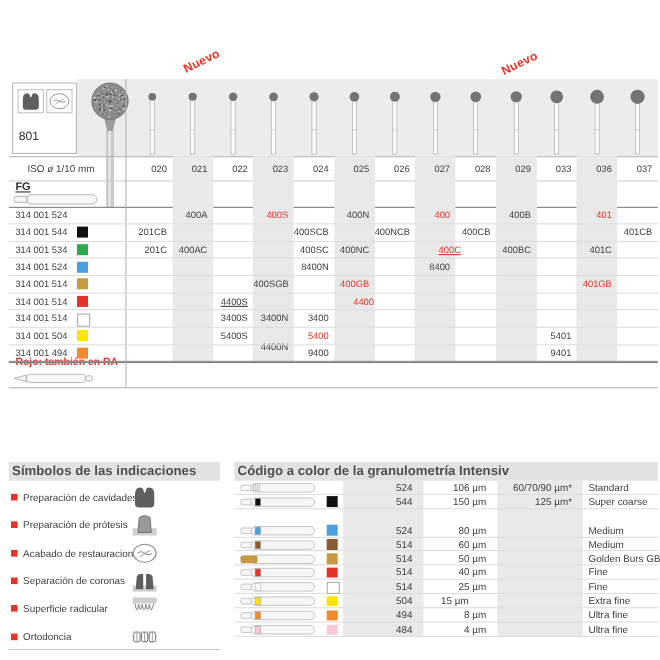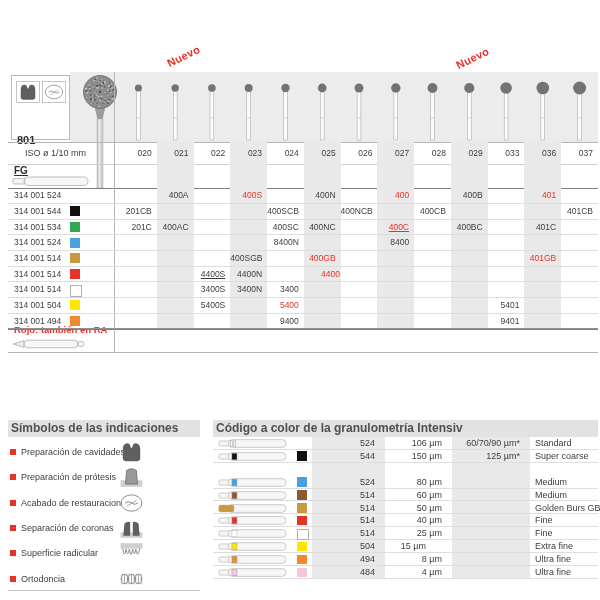--- a/index.html
+++ b/index.html
@@ -7,21 +7,21 @@
         font-family:"Liberation Sans",sans-serif;color:#3d3d3d;}
   
   #toptable{position:absolute;left:8px;top:62px;width:590px;height:292px;}
   .banner{position:absolute;left:62px;top:10px;width:528px;height:70px;background:#ececec;}
   #bannerburs{position:absolute;left:62px;top:10px;width:528px;height:70px;}
   #bigbur{position:absolute;left:70px;top:0px;width:44px;height:126px;}
   .infobox{position:absolute;left:3px;top:13px;width:57px;height:63px;background:#fff;border:1px solid #b9b9b9;}
   .ibox{position:absolute;top:5px;width:22px;height:20px;background:#fff;border:1px solid #c4c4c4;}
   .ibox svg{width:100%;height:100%;}
   #hicon0{left:4px;} #hicon1{left:30px;}
-  .model{position:absolute;left:5px;top:42px;font-size:11px;font-weight:bold;color:#2e2e2e;margin-top:16px;}
+  .model{position:absolute;left:5px;top:42px;font-size:11px;font-weight:normal;color:#2e2e2e;}
   .nuevo{position:absolute;font-size:11px;font-weight:bold;color:#e6332a;transform:rotate(-26deg);letter-spacing:.3px;}
   #nuevo1{left:158px;top:-12px;} #nuevo2{left:447px;top:-10px;}
   .shade{position:absolute;top:80px;height:187px;background:#e9e9e9;}
   .isolabel{position:absolute;left:17px;top:80px;height:22px;line-height:22px;font-size:9px;}
   .scell{position:absolute;top:80px;height:22px;line-height:22px;font-size:8.5px;text-align:right;padding-right:5px;box-sizing:border-box;}
   .fglabel{position:absolute;left:6px;top:103px;font-size:10px;font-weight:bold;color:#2e2e2e;text-decoration:underline;}
   .fgshank{position:absolute;left:4px;top:112px;width:80px;height:14px;}
   .trow{position:absolute;left:0;width:590px;border-bottom:1px solid #dedede;box-sizing:border-box;}
   .trow.last{border-bottom:1px solid #909090;}
   .article{position:absolute;left:6px;top:0;font-size:8.5px;line-height:15.7px;}
@@ -250,42 +250,42 @@
         <div class="tcell" style="left: 406.154px; width: 36.7692px;">400CB</div>
         <div class="tcell" style="left: 553.231px; width: 36.7692px;">401CB</div>
       </div>
       <div class="trow" style="top: 157.56px; height: 15.68px;">
         <div class="article">314 001 534</div>
         <div class="swatch" style="background: rgb(47, 168, 79);"></div>
         <div class="tcell" style="left: 112px; width: 36.7692px;">201C</div>
         <div class="tcell" style="left: 148.769px; width: 36.7692px;">400AC</div>
         <div class="tcell" style="left: 259.077px; width: 36.7692px;">400SC</div>
         <div class="tcell" style="left: 295.846px; width: 36.7692px;">400NC</div>
-        <div class="tcell red" style="left: 348px; width: 58px; text-decoration: underline;">400C</div>
+        <div class="tcell red" style="left: 358px; width: 58px; text-decoration: underline;">400C</div>
         <div class="tcell" style="left: 442.923px; width: 36.7692px;">400BC</div>
         <div class="tcell" style="left: 516.462px; width: 36.7692px;">401C</div>
       </div>
       <div class="trow" style="top: 173.24px; height: 15.68px;">
         <div class="article">314 001 524</div>
         <div class="swatch" style="background: rgb(74, 161, 224);"></div>
         <div class="tcell" style="left: 259.077px; width: 36.7692px;">8400N</div>
         <div class="tcell" style="left: 369.385px; width: 36.7692px;">8400</div>
       </div>
       <div class="trow" style="top: 188.92px; height: 15.68px;">
         <div class="article">314 001 514</div>
         <div class="swatch" style="background: rgb(201, 153, 63);"></div>
         <div class="tcell" style="left: 222.308px; width: 36.7692px;">400SGB</div>
         <div class="tcell red" style="left: 295.846px; width: 36.7692px;">400GB</div>
         <div class="tcell red" style="left: 516.462px; width: 36.7692px;">401GB</div>
       </div>
       <div class="trow" style="top: 204.6px; height: 15.68px;">
         <div class="article">314 001 514</div>
         <div class="swatch" style="background: rgb(230, 51, 42);"></div>
         <div class="tcell" style="left: 185.538px; width: 36.7692px; text-decoration: underline;">4400S</div>
-        <div class="tcell" style="left: 222.308px; width: 36.7692px;">4400N</div>
+        <div class="tcell" style="left: 222.308px; width: 36.7692px; margin-top: 41px;">4400N</div>
         <div class="tcell red" style="left: 292px; width: 45px; padding-left: 12px;">4400</div>
       </div>
       <div class="trow" style="top: 220.28px; height: 15.68px;">
         <div class="article">314 001 514</div>
         <div class="swatch" style="background: rgb(255, 255, 255); border: 1px solid rgb(176, 176, 176);"></div>
         <div class="tcell" style="left: 185.538px; width: 36.7692px;">3400S</div>
         <div class="tcell" style="left: 222.308px; width: 36.7692px;">3400N</div>
         <div class="tcell" style="left: 259.077px; width: 36.7692px;">3400</div>
       </div>
       <div class="trow" style="top: 235.96px; height: 15.68px;">

